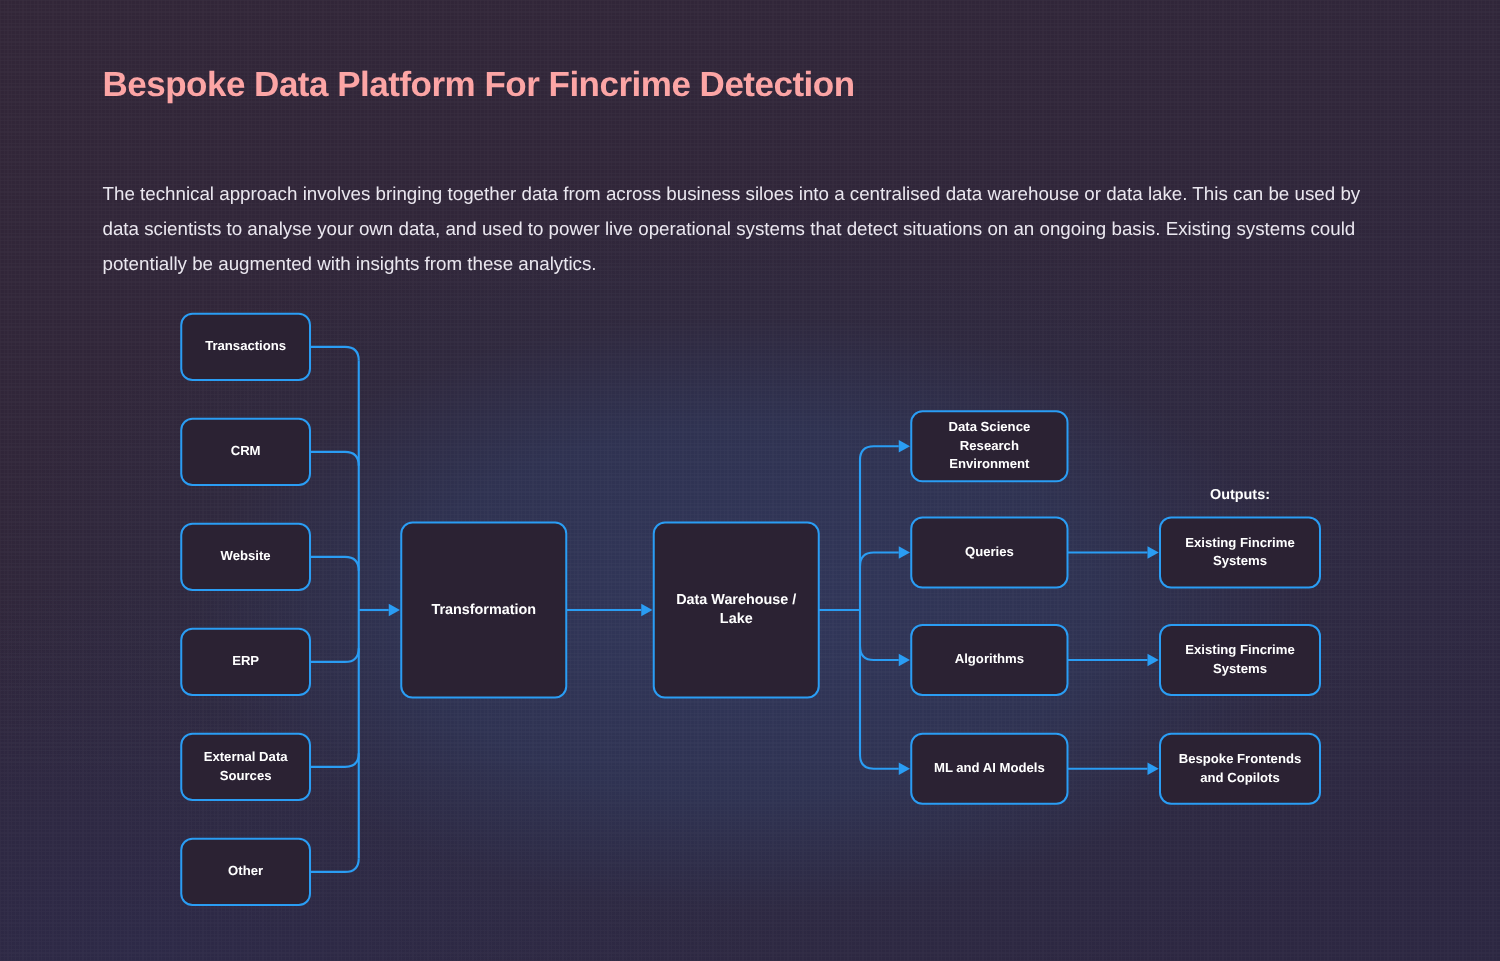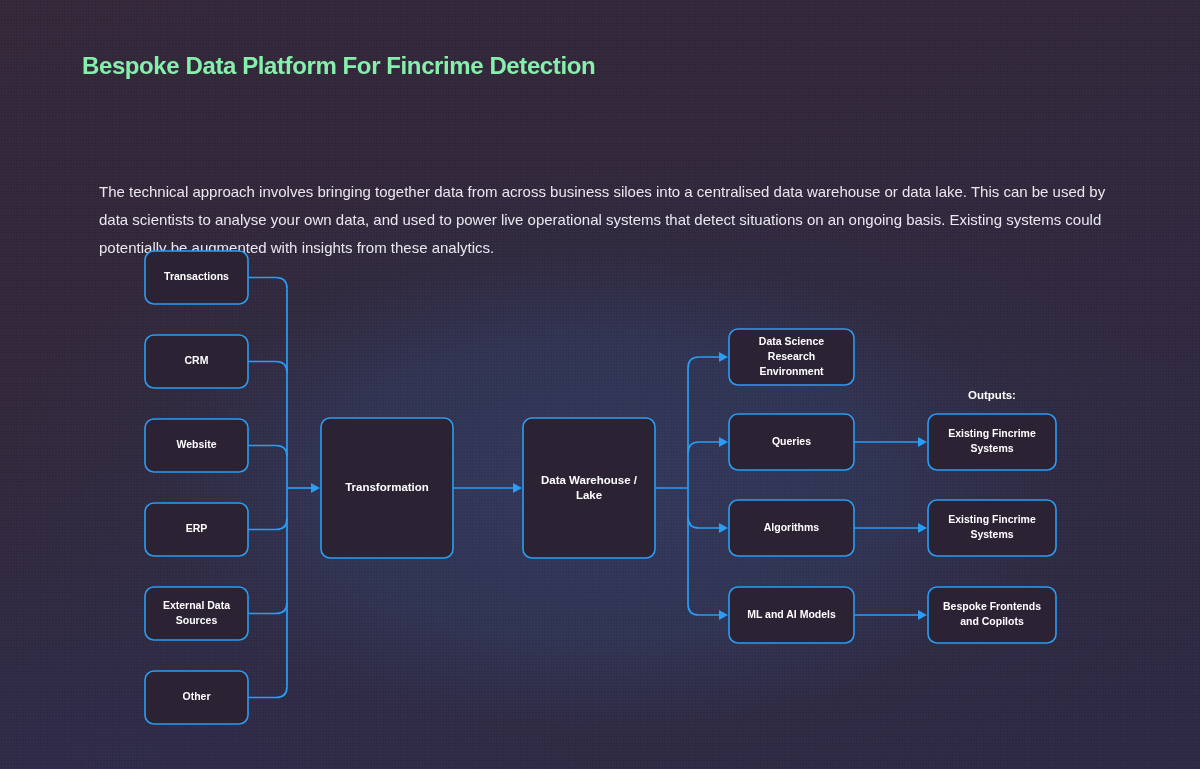--- a/index.html
+++ b/index.html
@@ -32,35 +32,34 @@
       repeating-linear-gradient(90deg, rgba(255,255,255,0.5) 0px, rgba(255,255,255,0.5) 1px, rgba(0,0,0,0) 1px, rgba(0,0,0,0) 3px);
   }
   #content {
     position: relative;
     z-index: 2;
   }
   .page-title {
     position: absolute;
     left: 82px;
     top: 52px;
-    font-size: 24px;
+    font-size: 28px;
     font-weight: bold;
-    color: #86efac;
+    color: #fca5a5;
     letter-spacing: -0.4px;
     white-space: nowrap;
   }
   .intro {
     position: absolute;
-    left: 99px;
+    left: 82px;
     top: 142px;
     width: 1030px;
     font-size: 15px;
     line-height: 28px;
     color: #eae7ef;
-    margin-top: 36px;
   }
   svg.diagram {
     position: absolute;
     left: 0;
     top: 0;
   }
   .node-label {
     font-family: "Liberation Sans", sans-serif;
     font-size: 10.5px;
     font-weight: bold;

